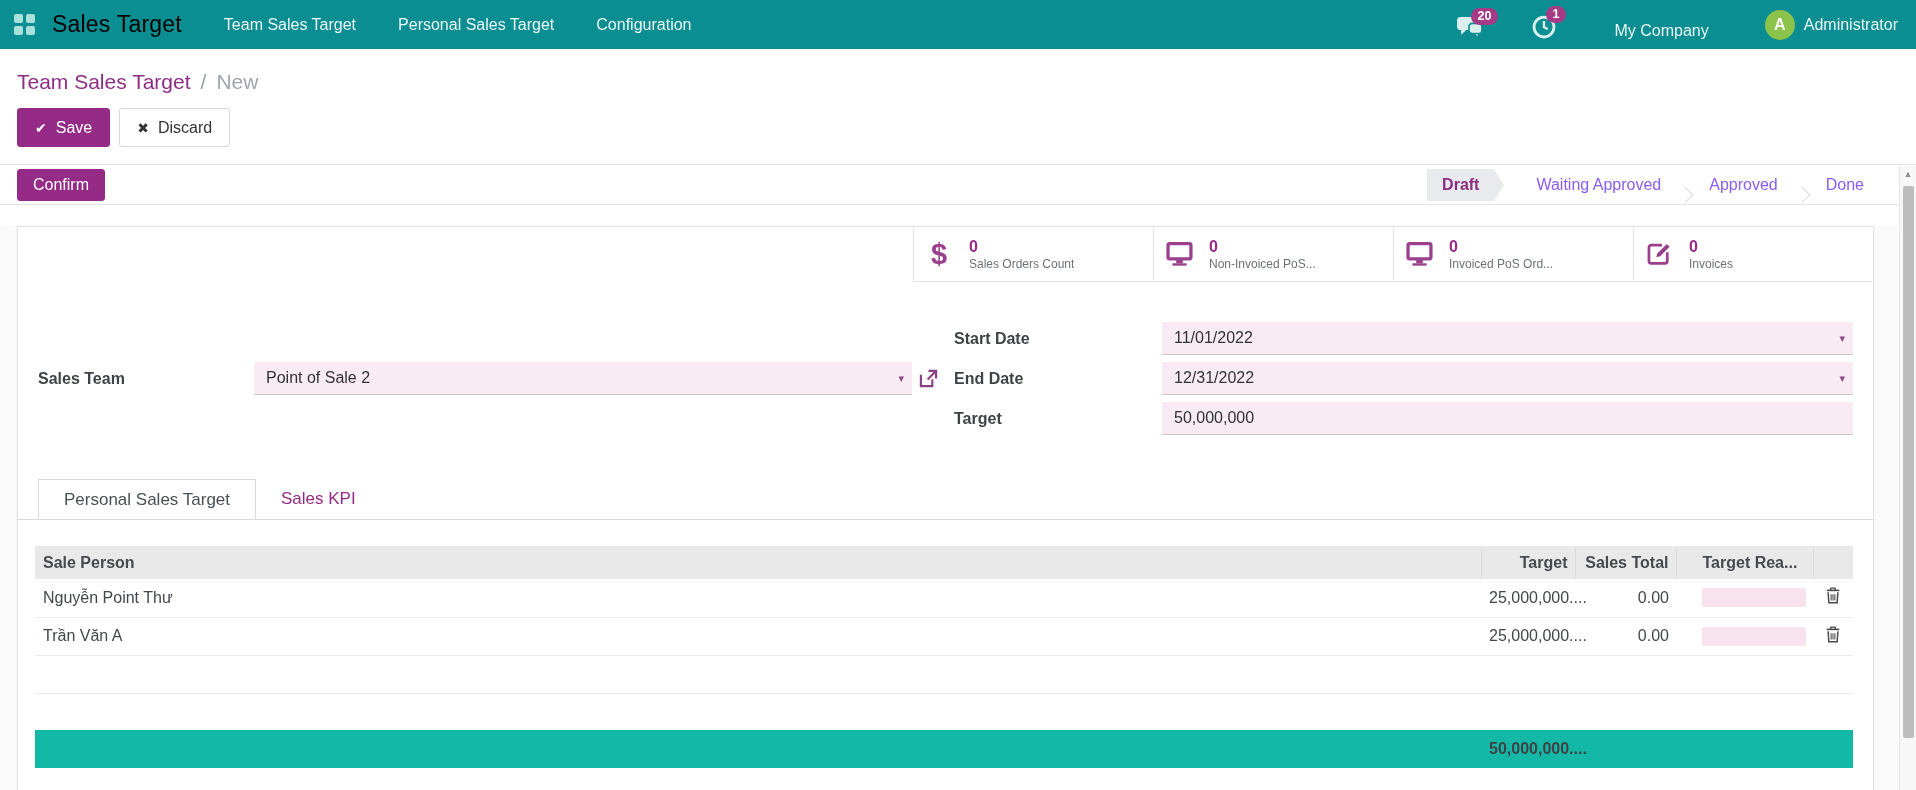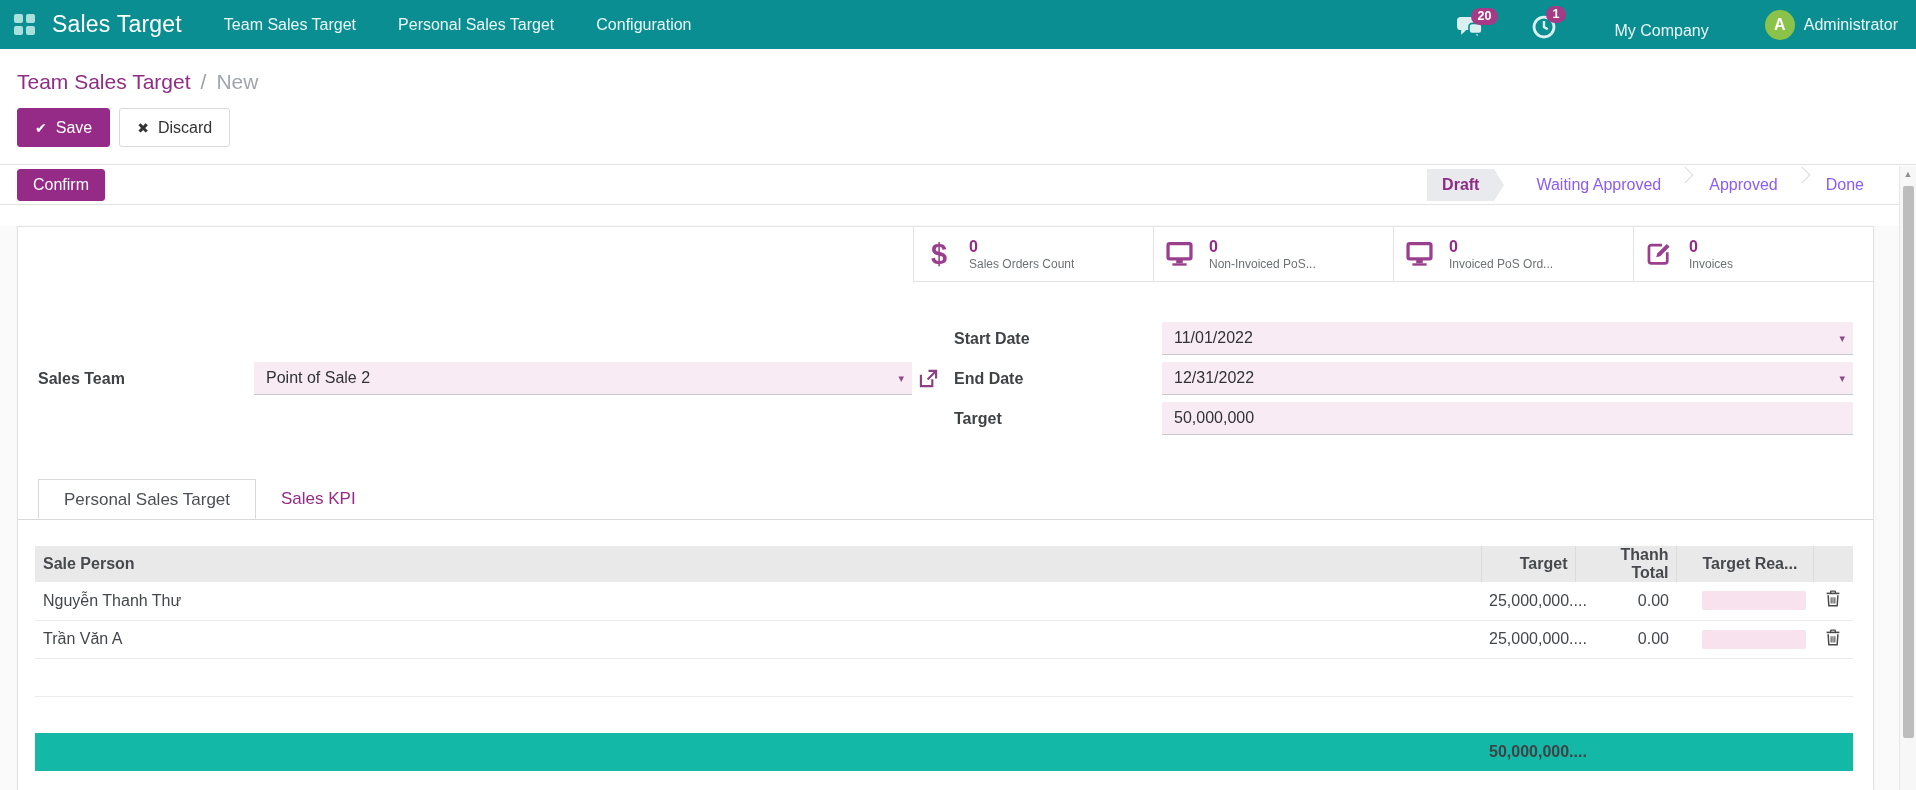--- a/index.html
+++ b/index.html
@@ -4,21 +4,21 @@
 <style>
   * { box-sizing: border-box; margin: 0; padding: 0; }
   html,body { width:1916px; height:790px; overflow:hidden; background:#fff;
     font-family:"Liberation Sans","DejaVu Sans",sans-serif; color:#43474b; }
 
   
   .navbar { height:49px; background:#0a8e92; display:flex; align-items:center; color:#eaf7f6; }
   .apps-icon { width:22px; height:22px; margin:0 16px 0 14px; display:grid;
     grid-template-columns:9px 9px; grid-template-rows:9px 9px; gap:3px; cursor:pointer; }
   .apps-icon span { background:#a9e0dc; border-radius:2px; }
-  .nav-title { font-size:23px; font-weight:500; color:#ffffff; margin-right:42px; letter-spacing:.2px; }
+  .nav-title { font-size:23px; font-weight:500; color:#000000; margin-right:42px; letter-spacing:.2px; }
   .nav-menu { display:flex; gap:42px; font-size:16px; }
   .nav-menu .nav-item { cursor:pointer; }
   .nav-right { margin-left:auto; display:flex; align-items:flex-end; padding-right:18px; font-size:16px; }
   .systray-icon { position:relative; margin-left:48px; cursor:pointer; display:flex; align-items:center; }
   .badge { position:absolute; top:-8px; left:15px; background:#a53a86; color:#fff;
     font-size:12.5px; font-weight:700; border-radius:10px; padding:2px 7px; line-height:1.1; }
   .nav-company { margin-left:58px; cursor:pointer; }
   .nav-user { margin-left:56px; display:flex; align-items:center; gap:9px; cursor:pointer; }
   .avatar { width:30px; height:30px; border-radius:50%; background:#8bc34a; color:#fff;
     font-weight:700; font-size:16px; display:flex; align-items:center; justify-content:center; }
@@ -33,21 +33,21 @@
   .btn { font-size:16px; height:39px; padding:0 17px; border-radius:3px; display:inline-flex;
     align-items:center; gap:9px; cursor:pointer; border:1px solid transparent; }
   .btn-primary { background:#952b87; color:#fff; border-color:#952b87; }
   .btn-secondary { background:#fff; color:#333; border-color:#d9d9d9; }
   .btn .glyph { font-size:14px; }
 
   
   .statusbar { height:40px; border-bottom:1px solid #e3e3e3; display:flex; align-items:center;
     justify-content:space-between; padding:0 28px 0 17px; background:#fff; }
   .statusbar .btn-confirm { height:32px; padding:0 15px; }
-  .steps { display:flex; align-items:flex-start; }
+  .steps { display:flex; align-items:flex-end; }
   .step { height:32px; display:flex; align-items:center; font-size:16px; cursor:pointer; }
   .step.active { background:#e8eaed; color:#8e2b82; font-weight:700; padding:0 15px; position:relative; margin-right:18px; }
   .step.active::after { content:""; position:absolute; left:100%; top:0;
     border-top:16px solid transparent; border-bottom:16px solid transparent; border-left:10px solid #e8eaed; }
   .step.inactive { color:#8b5cf6; padding:0 24px; }
   .step-sep { width:12px; height:12px; border-top:1px solid #dadde0; border-right:1px solid #dadde0;
     transform:rotate(45deg); margin:0 -6px; }
 
   
   .content { position:relative; height:585px; background:#fafafa; }
@@ -287,28 +287,28 @@
           <col class="c-person">
             <col class="c-target">
             <col class="c-total">
             <col class="c-reached">
             <col class="c-trash">
         </colgroup>
         <thead>
           <tr>
             <th>Sale Person</th>
             <th class="num">Target</th>
-            <th class="num">Thanh Total</th>
+            <th class="num">Sales Total</th>
             <th class="reached">Target Rea...</th>
             <th></th>
           </tr>
         </thead>
         <tbody>
           <tr>
-            <td>Nguyễn Thanh Thư</td>
+            <td>Nguyễn Point Thư</td>
             <td class="num">25,000,000....</td>
             <td class="num">0.00</td>
             <td class="reached">
                 <div class="progress-track"></div>
               </td>
             <td class="trash-cell">
               <svg width="16" height="17" viewBox="0 0 15 16">
                 <line x1="1.5" y1="3.2" x2="13.5" y2="3.2" stroke="#4a4a4a" stroke-width="1.5"></line>
                 <path d="M5.3 3 V1.7 a.6.6 0 0 1 .6-.6 h3.2 a.6.6 0 0 1 .6.6 V3" fill="none" stroke="#4a4a4a" stroke-width="1.3"></path>
                 <path d="M2.9 4.9 L3.6 14.9 H11.4 L12.1 4.9" fill="none" stroke="#4a4a4a" stroke-width="1.4"></path>

